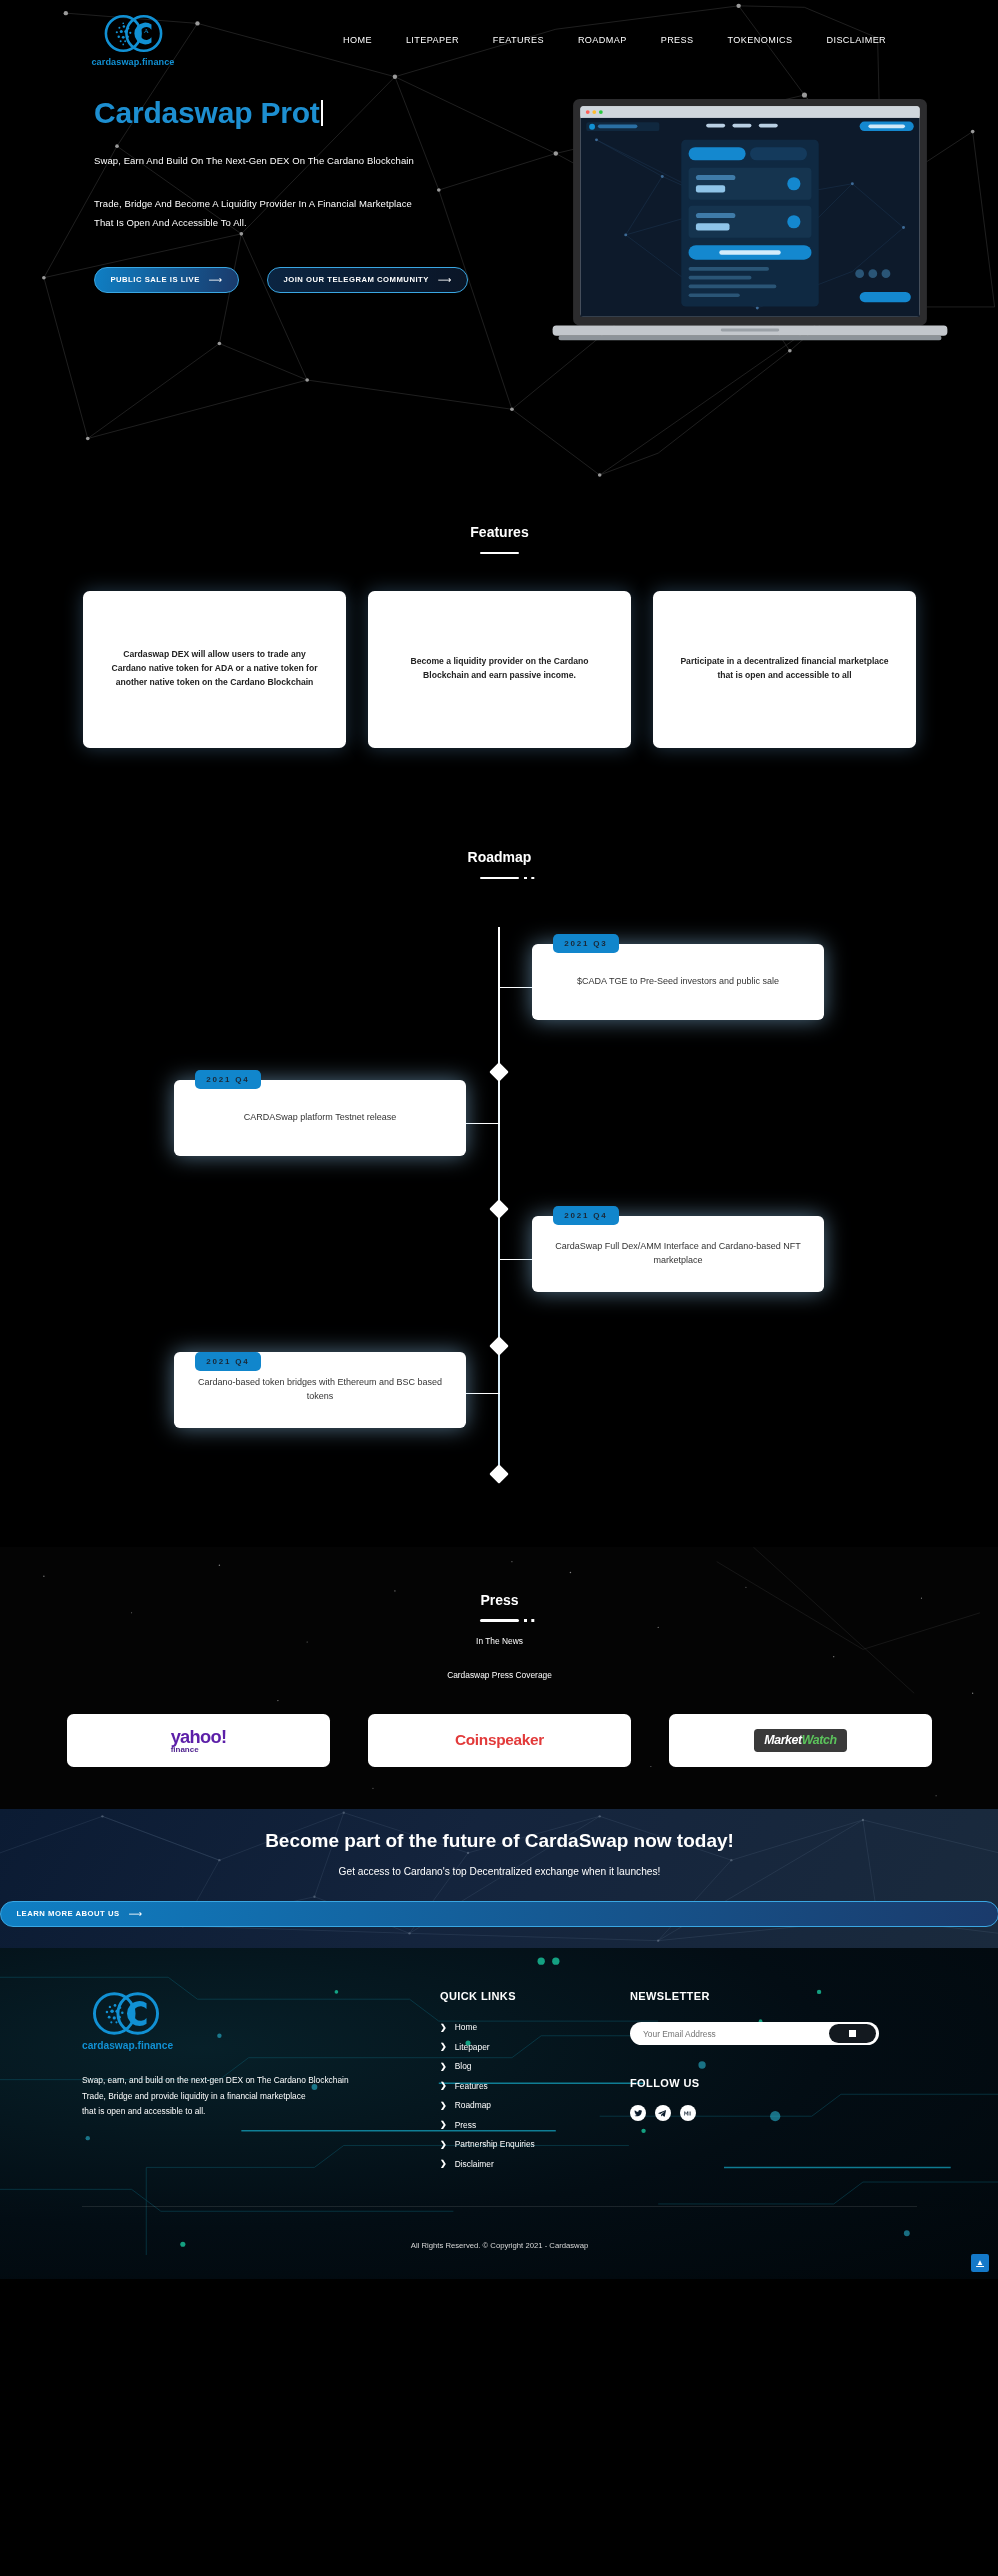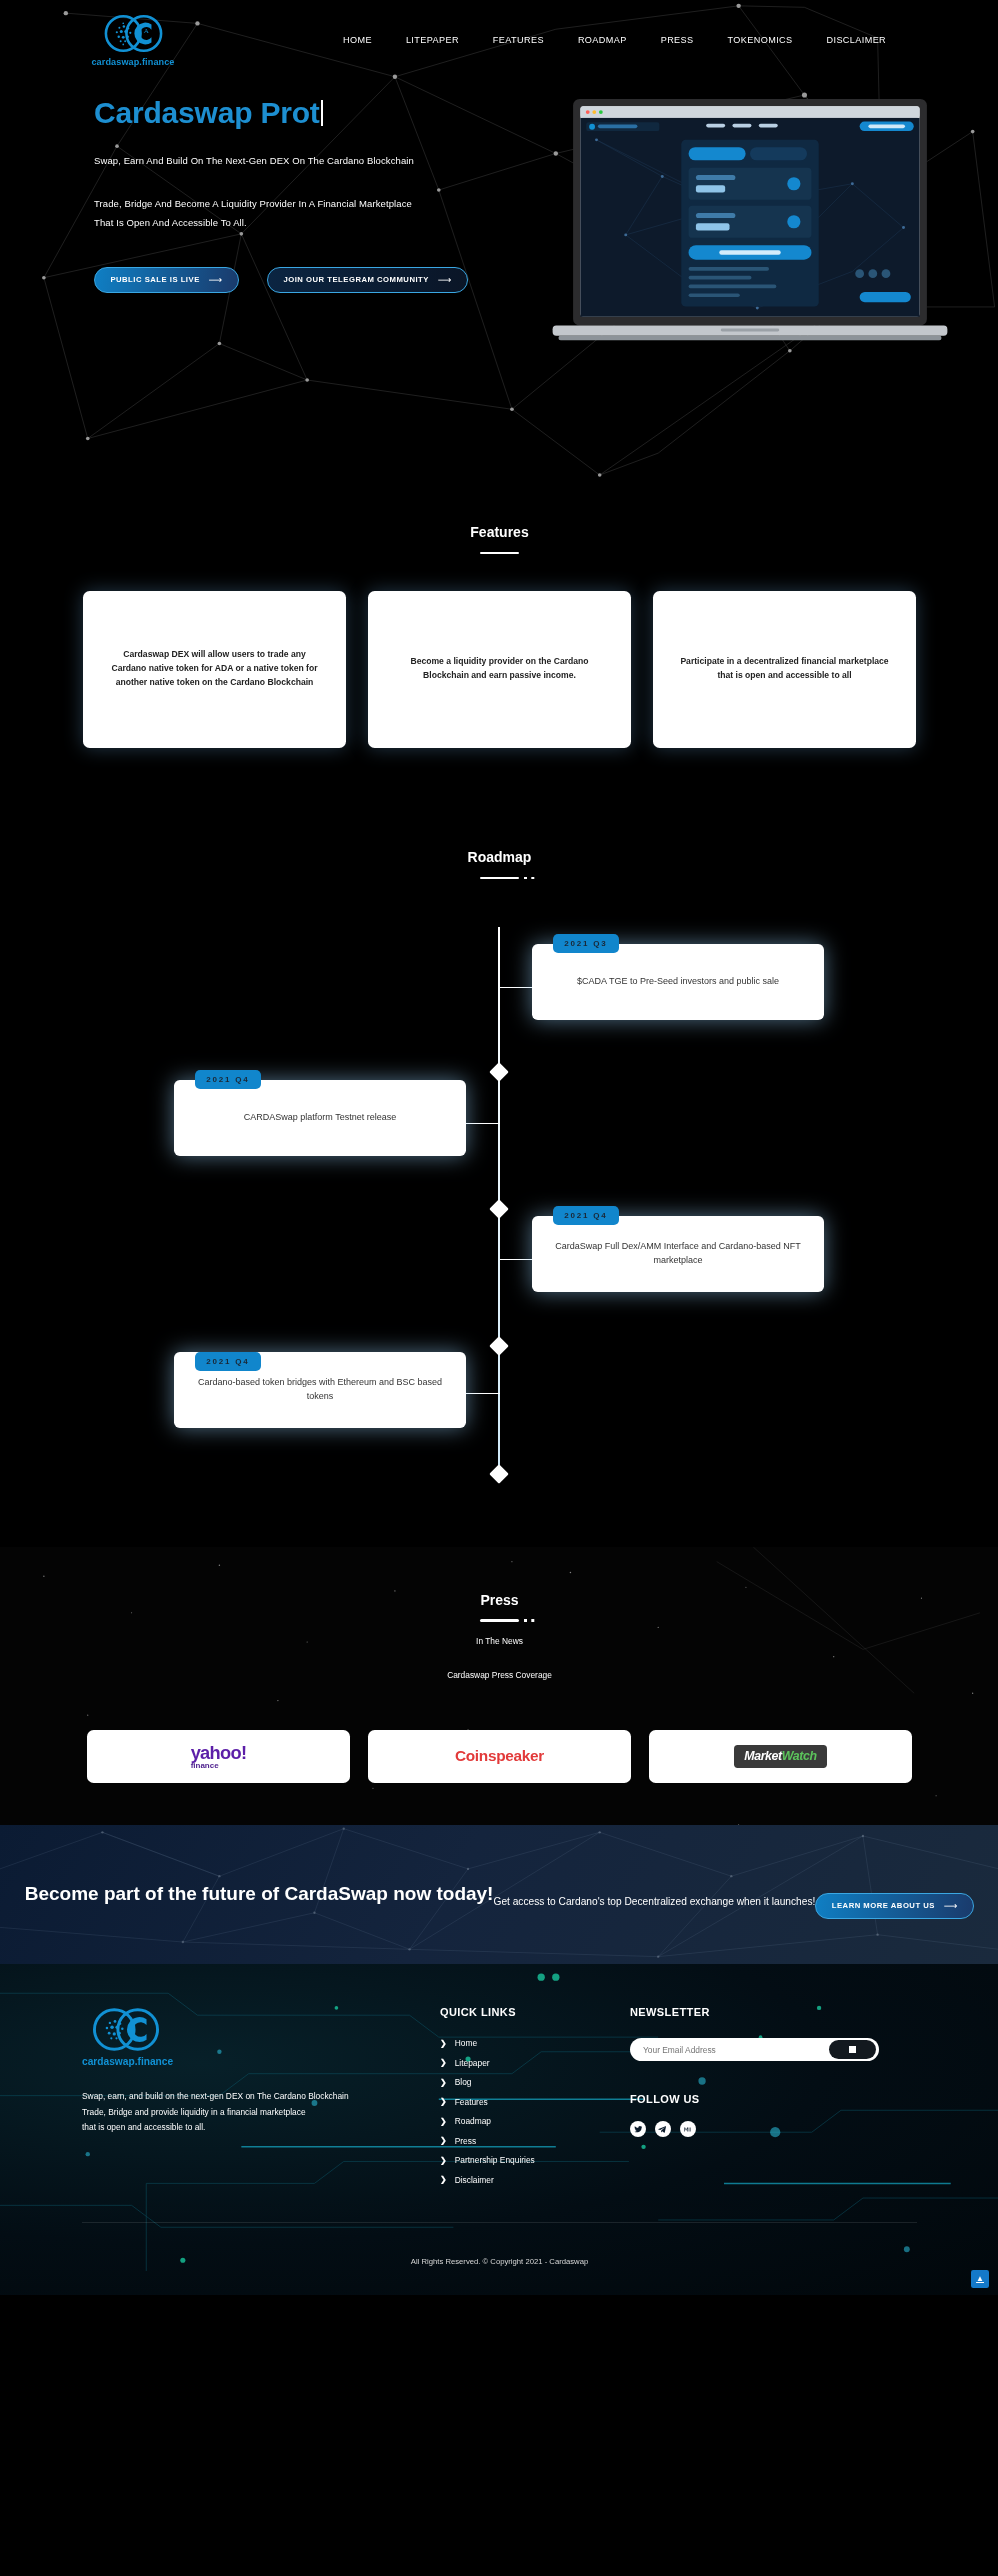--- a/index.html
+++ b/index.html
@@ -103,39 +103,39 @@
   }
   .rm-box p { color:#333; font-size:9px; line-height:1.52; text-align:center; }
   .rm-connector{ position:absolute; height:1.5px; background:#fff; top:53px; }
 
   
   .press { position:relative; padding:45px 0 42px; background:#040404; overflow:hidden; }
   .stars { position:absolute; inset:0; }
   .press-inner{ position:relative; z-index:3; }
   .press-sub { text-align:center; font-size:8.4px; margin-top:14.6px; }
   .press-cov { text-align:center; font-size:8.4px; margin-top:23.4px; }
-  .press-cards{ display:flex; justify-content:center; gap:18px; margin-top:50px; }
+  .press-cards{ display:flex; justify-content:center; gap:38px; margin-top:34px; }
   .pcard{
     width:263px; height:53px; background:#fff; border-radius:6.6px;
     display:flex; align-items:center; justify-content:center;
   }
   .yahoo { font-size:18.3px; font-weight:700; color:#5c1fa8; letter-spacing:-0.7px; }
   .yahoo small{ font-size:8px; color:#4b1d8c; display:block; margin-top:-2.9px; letter-spacing:0;}
   .coinspeaker{ font-size:15.4px; font-weight:700; color:#e23a3a; letter-spacing:-0.3px;}
   .mwatch{
     background:#3a3a3a; border-radius:3.7px; padding:4.4px 10.2px; font-size:12.4px; font-weight:700;
     color:#fff; font-style:italic; letter-spacing:-0.4px;
   }
   .mwatch i{ color:#5cc45c; font-style:italic; }
 
   
   .cta {
     position:relative; height:139px; overflow:hidden;
     background:linear-gradient(120deg,#0b1b33 0%,#14243d 45%,#1a2a3d 100%);
-    display:flex; flex-direction:row; align-items:center; justify-content:center;
+    display:flex; flex-direction:column; justify-content:center;
   }
   .cta-net{ position:absolute; inset:0; opacity:.55;}
   .cta h2 { position:relative; z-index:3; font-size:19px; font-weight:700; text-align:center;}
   .cta p  { position:relative; z-index:3; font-size:10.2px; margin-top:14.6px; text-align:center;}
   .cta .btn-pill{ position:relative; z-index:3; margin-top:23.4px; }
 
   
   .footer{
     position:relative; padding:42px 0 29px; overflow:hidden;
     background:radial-gradient(ellipse at 20% 30%, #072029 0%, #030d14 55%, #01070b 100%);

